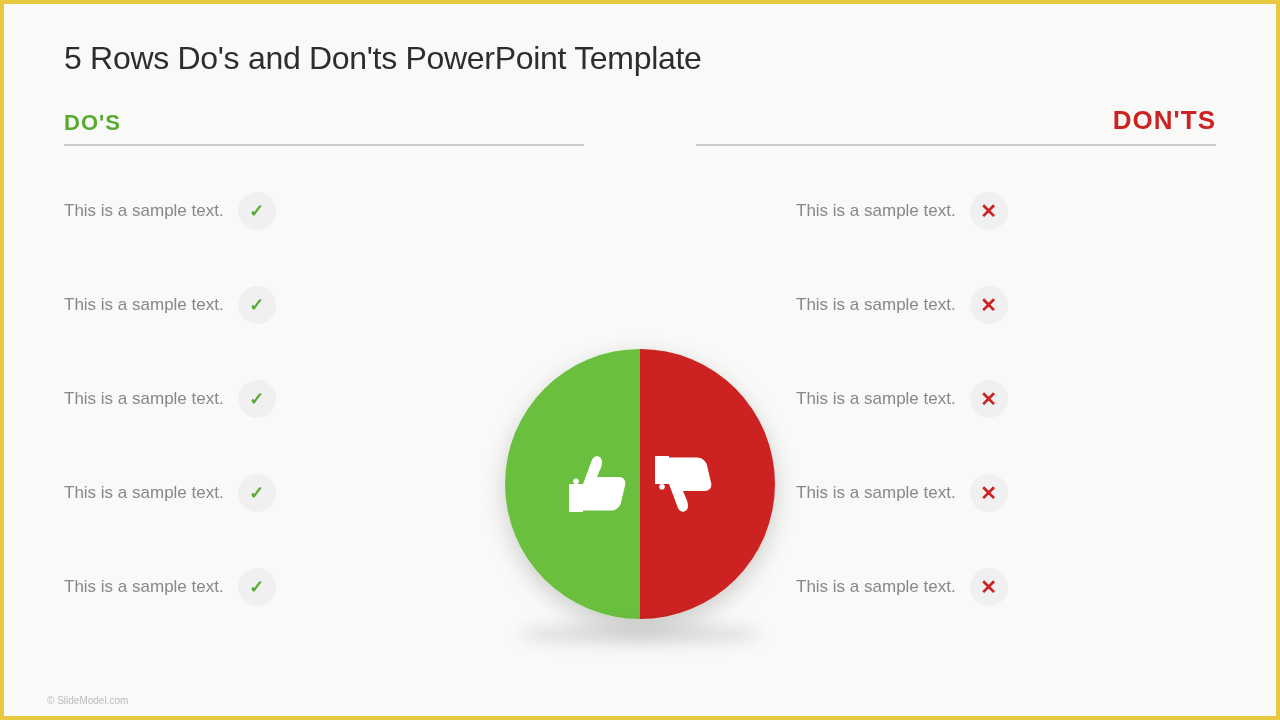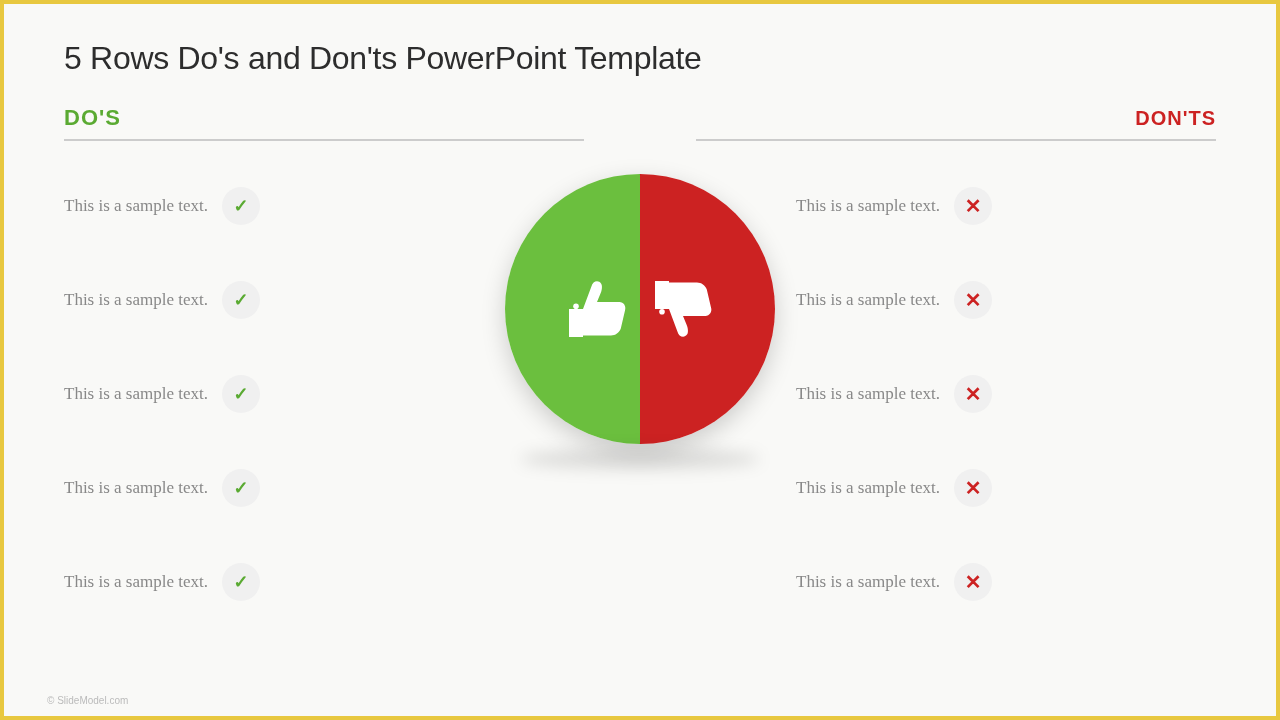--- a/index.html
+++ b/index.html
@@ -24,33 +24,33 @@
       font-size: 32px;
       font-weight: 400;
       color: #2d2d2d;
       margin-bottom: 28px;
       letter-spacing: -0.3px;
     }
 
     .columns-header {
       display: flex;
       justify-content: space-between;
-      align-items: center;
+      align-items: flex-end;
       margin-bottom: 8px;
     }
 
     .dos-label {
       font-size: 22px;
       font-weight: 700;
       color: #5aaa32;
       letter-spacing: 1px;
     }
 
     .donts-label {
-      font-size: 20px;
+      font-size: 26px;
       font-weight: 700;
       color: #cc2222;
       letter-spacing: 1px;
     }
 
     .divider-row {
       display: flex;
       justify-content: space-between;
       margin-bottom: 18px;
     }
@@ -63,23 +63,22 @@
 
     .divider-right {
       width: 520px;
       height: 2px;
       background: #cccccc;
     }
 
     .content-area {
       display: flex;
       justify-content: space-between;
-      align-items: flex-start;
+      align-items: flex-end;
       height: 470px;
-      font-family: Liberation Serif, serif;
     }
 
     .dos-column {
       display: flex;
       flex-direction: column;
       justify-content: space-around;
       height: 100%;
       width: 420px;
     }
 

